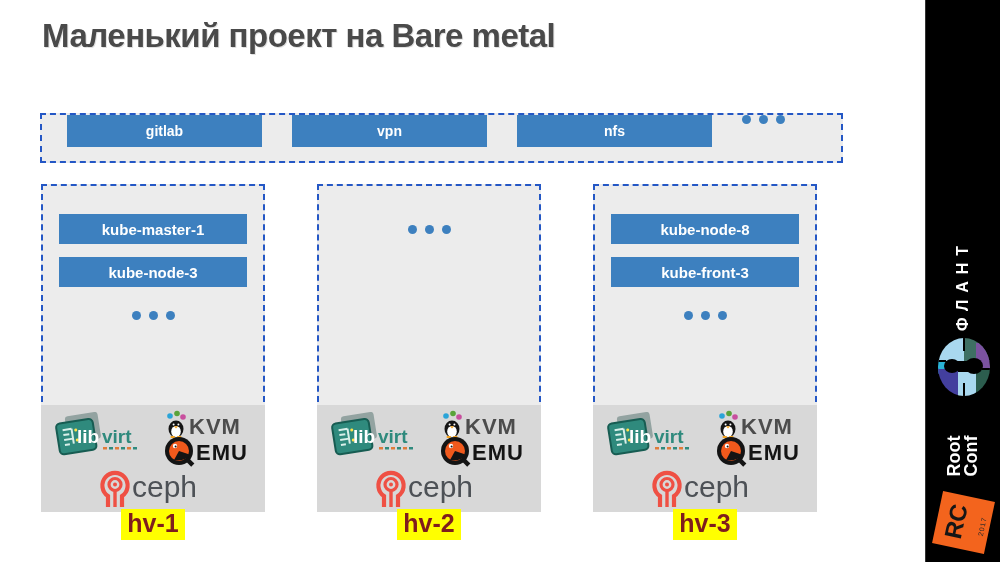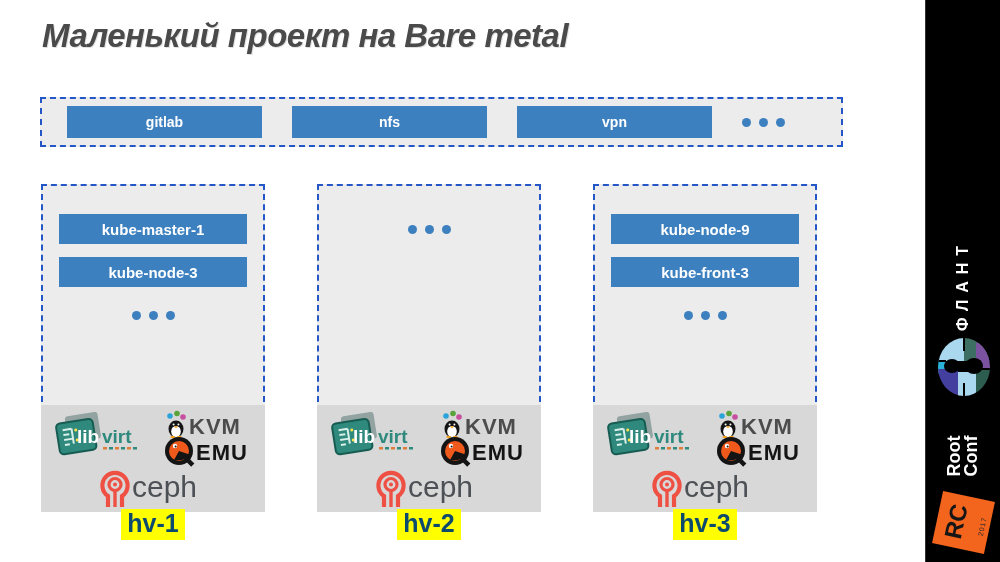--- a/index.html
+++ b/index.html
@@ -5,27 +5,26 @@
   html,body{margin:0;padding:0;}
   body{
     width:1000px;height:562px;position:relative;overflow:hidden;
     background:#ffffff;font-family:"Liberation Sans",sans-serif;
   }
   .slide-title{
     position:absolute;left:42px;top:17px;
     font-size:33px;font-weight:bold;color:#4a4a4a;
     letter-spacing:-0.5px;white-space:nowrap;
     text-shadow:1px 1px 0 rgba(0,0,0,0.12);
-    font-style:italic;
   }
   
   .band{
-    position:absolute;left:40px;top:97px;width:774px;height:46px;
+    position:absolute;left:40px;top:113px;width:774px;height:46px;
     background:#ececec;border:2px dashed #2457c5;
-    display:flex;align-items:center;padding-left:25px;
+    display:flex;align-items:flex-start;padding-left:25px;
   }
   .svc-btn{
     width:195px;height:32px;background:#3d80bf;color:#ffffff;
     font-weight:bold;font-size:14px;display:flex;align-items:center;
     justify-content:center;margin-right:30px;flex:none;
   }
   .dots{display:flex;gap:8px;align-items:center;}
   .dot{width:9px;height:9px;border-radius:50%;background:#3d80bf;}
   
   .col{
@@ -48,21 +47,21 @@
   .hw-1{left:41px}.hw-2{left:317px}.hw-3{left:593px}
   .logo{position:absolute;display:block;}
   .logo-libvirt{left:12px;top:7px;width:106px;height:48px;}
   .logo-kvm{left:122px;top:5px;width:90px;height:28px;}
   .logo-qemu{left:122px;top:29px;width:94px;height:34px;}
   .logo-ceph{left:55px;top:61px;width:114px;height:44px;}
   
   .hv{position:absolute;top:509px;width:224px;text-align:center;}
   .hv-1{left:41px}.hv-2{left:317px}.hv-3{left:593px}
   .hv span{
-    display:inline-block;background:#ffff00;color:#0c4a6e;
+    display:inline-block;background:#ffff00;color:#7f1d1d;
     font-size:25px;font-weight:bold;line-height:1.15;padding:0 6px 2px 6px;
   }
   
   .sidebar{
     position:absolute;left:925px;top:0;width:75px;height:562px;
     background:#000;border-left:1px solid #333;box-sizing:border-box;
   }
   .brand-wrap{
     position:absolute;left:0;top:236px;width:75px;height:98px;
     display:flex;align-items:center;justify-content:center;
@@ -177,22 +176,22 @@
       <ellipse cx="38" cy="30" rx="9" ry="8" fill="#000"></ellipse>
       <rect x="14" y="28" width="26" height="4" fill="#000"></rect>
     </symbol>
   </defs>
 </svg>
 
 <div class="slide-title">Маленький проект на Bare metal</div>
 
 <div class="band">
   <div class="svc-btn">gitlab</div>
+  <div class="svc-btn">vpn</div>
   <div class="svc-btn">nfs</div>
-  <div class="svc-btn">vpn</div>
   <div class="dots">
     <span class="dot"></span>
     <span class="dot"></span>
     <span class="dot"></span>
   </div>
 </div>
 
 <div class="col col-1">
   <div class="vm-btn">kube-master-1</div>
   <div class="vm-btn">kube-node-3</div>
@@ -205,21 +204,21 @@
 
 <div class="col col-2">
   <div class="dots">
     <span class="dot"></span>
     <span class="dot"></span>
     <span class="dot"></span>
   </div>
 </div>
 
 <div class="col col-3">
-  <div class="vm-btn">kube-node-9</div>
+  <div class="vm-btn">kube-node-8</div>
   <div class="vm-btn">kube-front-3</div>
   <div class="dots">
     <span class="dot"></span>
     <span class="dot"></span>
     <span class="dot"></span>
   </div>
 </div>
 
 <div class="hw hw-1">
   <svg class="logo logo-libvirt">

